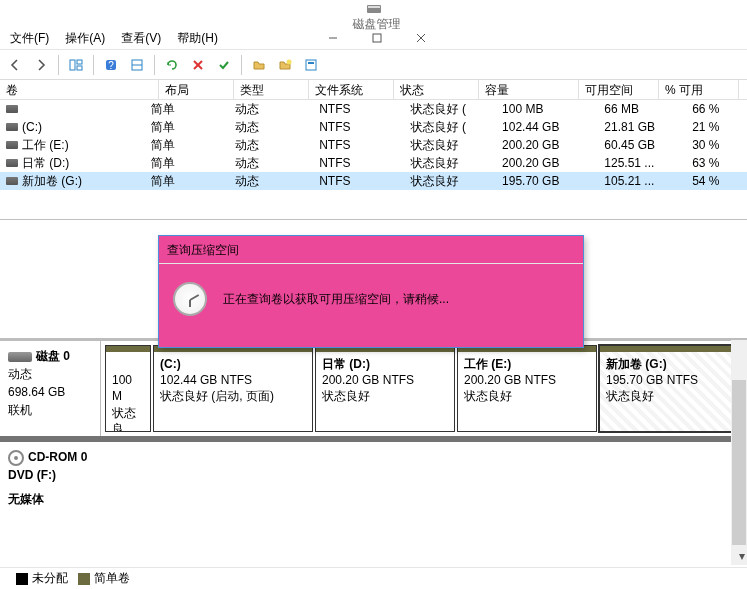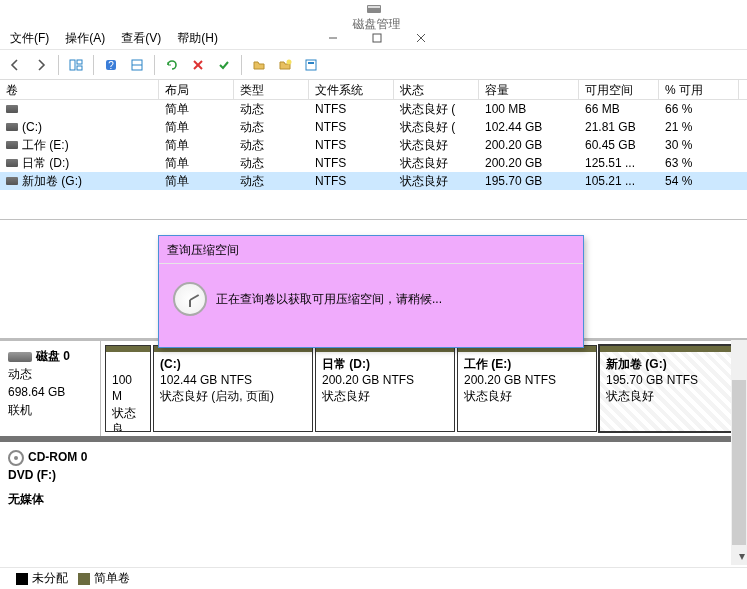--- a/index.html
+++ b/index.html
@@ -11,21 +11,21 @@
   .winbtn { width: 44px; display: flex; align-items: center; justify-content: center; color: #666; }
   .menubar { height: 22px; border-bottom: 1px solid #e6e6e6; display: flex; align-items: center; padding-left: 4px; gap: 4px; }
   .menubar span { padding: 2px 6px; cursor: default; }
   .toolbar { height: 30px; border-bottom: 1px solid #dcdcdc; display: flex; align-items: center; padding-left: 4px; gap: 4px; }
   .toolbar .btn { width: 22px; height: 22px; display: flex; align-items: center; justify-content: center; border: 1px solid transparent; }
   .toolbar .sep { width: 1px; height: 20px; background: #ccc; margin: 0 2px; }
   
   .listheader { height: 20px; background: #fff; border-bottom: 1px solid #e0e0e0; display: flex; }
   .listheader div { border-right: 1px solid #e0e0e0; padding: 2px 6px; overflow: hidden; white-space: nowrap; }
   .listbody { height: 120px; overflow: auto; border-bottom: 1px solid #c0c0c0; }
-  .row { display: flex; height: 18px; align-items: center; }
+  .row { display: flex; height: 18px; align-items: center; gap: 27px; }
   .row div { padding: 1px 6px; overflow: hidden; white-space: nowrap; }
   .row .vol { display: flex; align-items: center; gap: 4px; }
   .row .volicon { width: 12px; height: 8px; background: linear-gradient(#777,#555); border-radius: 1px; }
   .row.sel { background: #cce8ff; }
   .c0{width:159px} .c1{width:75px} .c2{width:75px} .c3{width:85px} .c4{width:85px} .c5{width:100px} .c6{width:80px} .c7{width:80px}
   
   .graphpane { height: 98px; display: flex; border-top: 3px solid #bdbdbd; justify-content: space-between; }
   .leftbox { width: 116px; border-right: 1px solid #bdbdbd; padding: 6px 8px; line-height: 1.5; position: relative; }
   .diskicon { display:inline-block; width: 24px; height: 10px; background: linear-gradient(#999,#666); border-radius: 2px; vertical-align: middle; margin-right: 4px; }
   .cdicon { display:inline-block; width: 16px; height: 16px; border: 2px solid #888; border-radius: 50%; vertical-align: middle; margin-right: 4px; position:relative;}
@@ -36,23 +36,23 @@
   .part.colorbar { padding-top: 10px; }
   .part b { font-weight: bold; }
   .part.sel { background: repeating-linear-gradient(45deg,#f4f4f4 0 4px,#fff 4px 8px); outline: 1px solid #333; }
   .botpane { height: 94px; display: flex; border-top: 6px solid #737373; font-weight: bold; }
   .scrollbar-v { position: absolute; right: 0; top: 340px; bottom: 24px; width: 16px; background: #f0f0f0; }
   .scrollbar-v .thumb { position:absolute; top:40px; bottom:20px; left:1px; right:1px; background:#cdcdcd; }
   .scrollbar-v .arrow { position:absolute; right:2px; bottom:2px; color:#555;}
   .legend { position: absolute; left: 0; bottom: 0; height: 22px; display: flex; align-items: center; gap: 10px; padding-left: 16px; border-top: 1px solid #e6e6e6; width: 100%; background:#fff;}
   .legend .sw { width: 12px; height: 12px; display: inline-block; vertical-align: middle; margin-right: 4px; }
   
-  .dialog { position: absolute; left: 158px; top: 235px; width: 426px; height: 113px; background: #f0abfc; border: 1px solid #4a90d9; box-shadow: 2px 3px 6px rgba(0,0,0,.25); }
+  .dialog { position: absolute; left: 158px; top: 235px; width: 426px; height: 113px; background: #ec4899; border: 1px solid #4a90d9; box-shadow: 2px 3px 6px rgba(0,0,0,.25); }
   .dialog .dtitle { height: 28px; padding: 6px 8px; border-bottom: 1px solid #e6e6e6; font-size: 12px; }
-  .dialog .dbody { display: flex; align-items: center; gap: 9px; padding: 18px 14px; }
+  .dialog .dbody { display: flex; align-items: center; gap: 16px; padding: 18px 14px; }
   .clockicon { width: 34px; height: 34px; border: 2px solid #aaa; border-radius: 50%; position: relative; background: radial-gradient(#fff,#eee); }
   .clockicon::before, .clockicon::after { content:''; position:absolute; left:50%; top:50%; background:#666; transform-origin: left center; }
   .clockicon::before { width: 10px; height: 2px; transform: rotate(-30deg); }
   .clockicon::after { width: 7px; height: 2px; transform: rotate(90deg); }
 </style>
 </head>
 <body>
 
 <div class="titlebar">
   <span class="icon">

